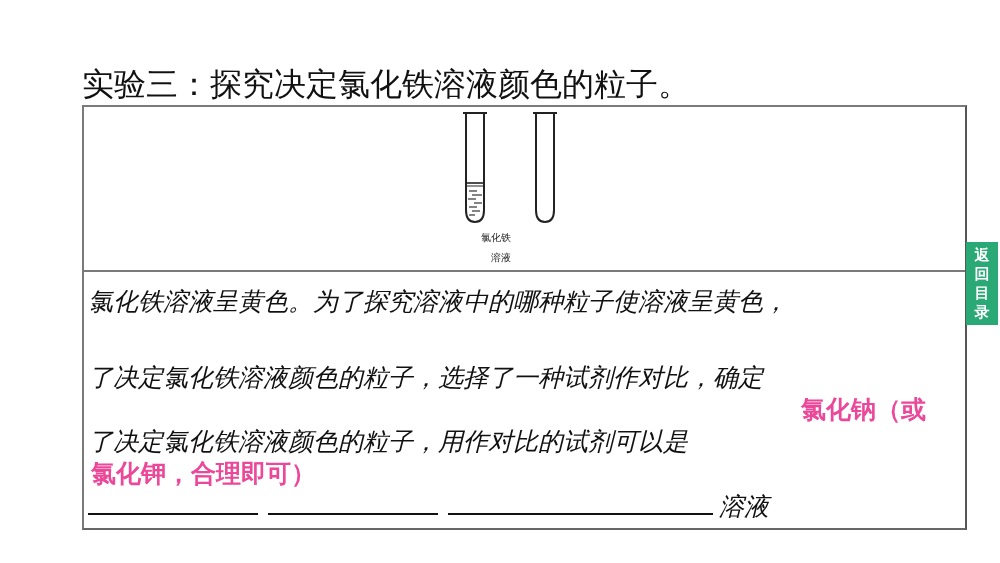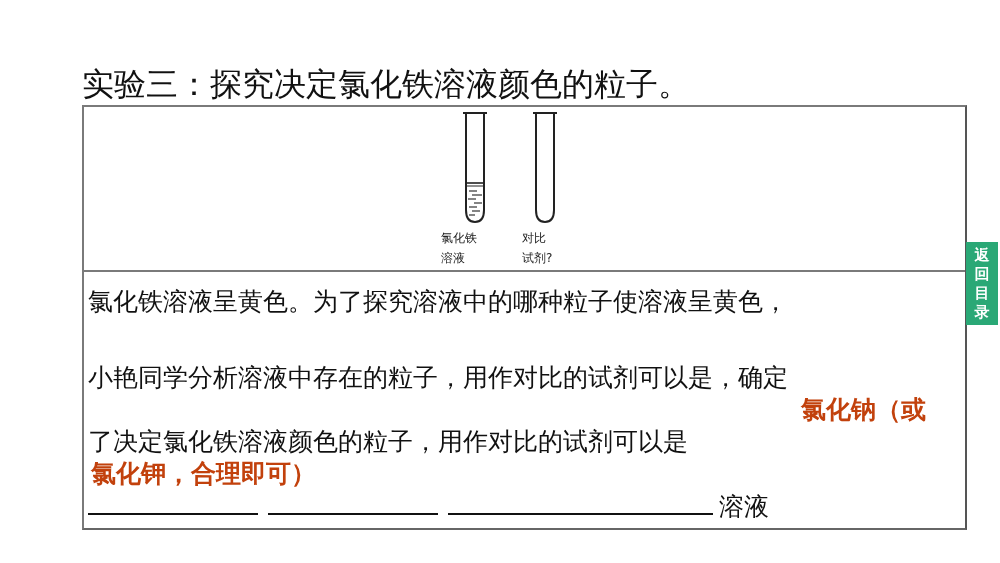--- a/index.html
+++ b/index.html
@@ -28,38 +28,38 @@
       position: absolute; left: 0; top: 163px;
       width: 100%; height: 0;
       border-top: 2px solid #7a7a7a;
     }
 
     .figure {
       position: absolute; left: 0; top: 0; width: 100%; height: 163px;
     }
     .tube-svg { position: absolute; left: 373px; top: 3px; }
     .tube-label {
-      position: absolute; font-size: 12px; line-height: 20px;
-      text-align: left; color: #222; white-space: nowrap;
+      position: absolute; font-size: 10px; line-height: 20px;
+      text-align: right; color: #222; white-space: nowrap;
     }
     .tube-label.left { left: 357px; top: 121px; width: 70px; }
     .tube-label.right { left: 438px; top: 121px; width: 60px; }
 
     .para {
       position: absolute; left: 4px; top: 178px; width: 880px;
       font-size: 25px; color: #111; white-space: nowrap;
     }
-    .line { position: absolute; left: 0; white-space: nowrap; }
+    .line { position: absolute; left: 0; white-space: nowrap; font-style: italic; }
     .l1 { top: 0; }
     .l2 { top: 76px; }
     .l3 { top: 140px; text-align: center; }
     .l4 { top: 205px; }
 
     .answer {
-      position: absolute; color: #c2410c; font-weight: bold;
+      position: absolute; color: #ec4899; font-weight: bold;
       font-size: 25px; white-space: nowrap;
     }
     .ans1 { left: 713px; top: 108px; }
     .ans2 { left: 3px; top: 172px; }
 
     .blank {
       display: inline-block; border-bottom: 2px solid #111;
       height: 22px; vertical-align: baseline;
     }
     .b1 { width: 170px; margin-right: 10px; }
@@ -104,31 +104,27 @@
 
         <g>
           <line x1="76" y1="3" x2="100" y2="3" stroke="#222" stroke-width="2"></line>
           <path d="M79 3 L79 100 Q79 112 88 112 Q97 112 97 100 L97 3" fill="none" stroke="#222" stroke-width="2"></path>
         </g>
       </svg>
       <div class="tube-label left">
         <div>氯化铁</div>
         <div>溶液</div>
       </div>
-      <div class="tube-label right">
-        <div>对比</div>
-        <div>试剂?</div>
-      </div>
     </div>
 
     <div class="divider"></div>
 
     <div class="para">
       <div class="line l1">氯化铁溶液呈黄色。为了探究溶液中的哪种粒子使溶液呈黄色，</div>
-      <div class="line l2">小艳同学分析溶液中存在的粒子，用作对比的试剂可以是，确定</div>
+      <div class="line l2">了决定氯化铁溶液颜色的粒子，选择了一种试剂作对比，确定</div>
       <div class="line l3">了决定氯化铁溶液颜色的粒子，用作对比的试剂可以是</div>
       <div class="line l4">
         <span class="blank b1"></span><span class="blank b2"></span><span class="blank b3"></span><span>溶液</span>
       </div>
       <div class="answer ans1">氯化钠（或</div>
       <div class="answer ans2">氯化钾，合理即可）</div>
     </div>
   </div>
 
   <div class="return-btn">

